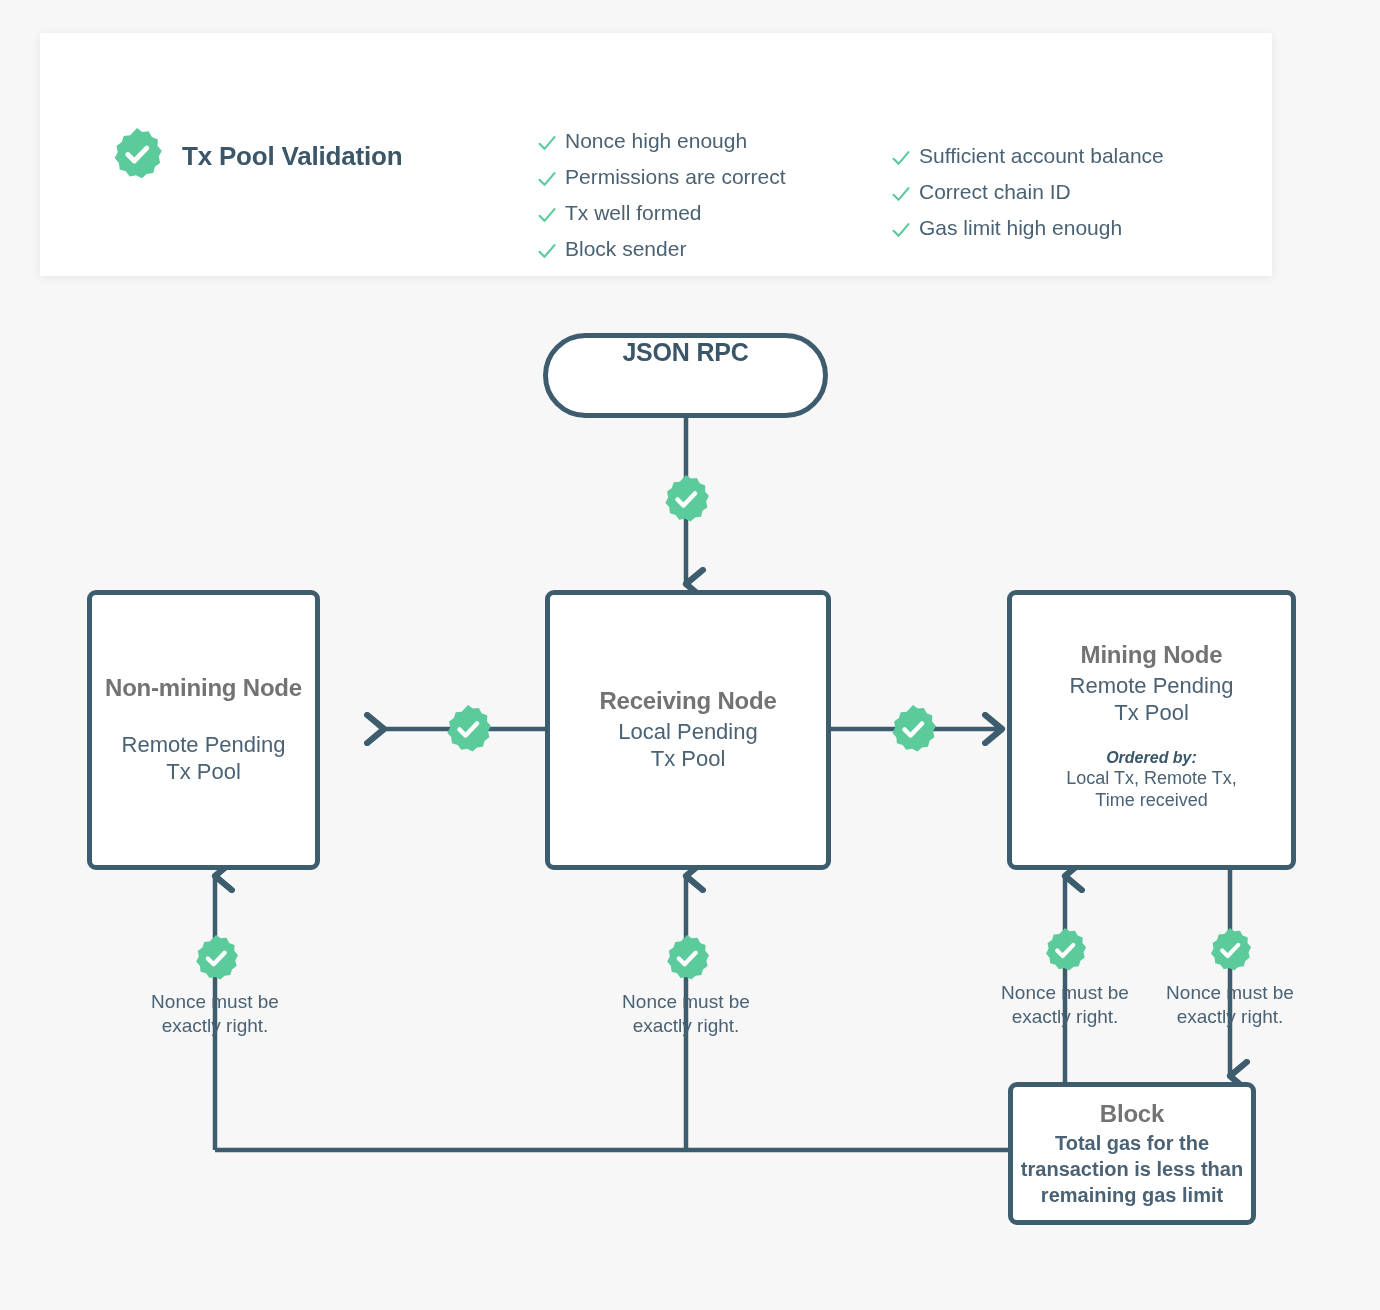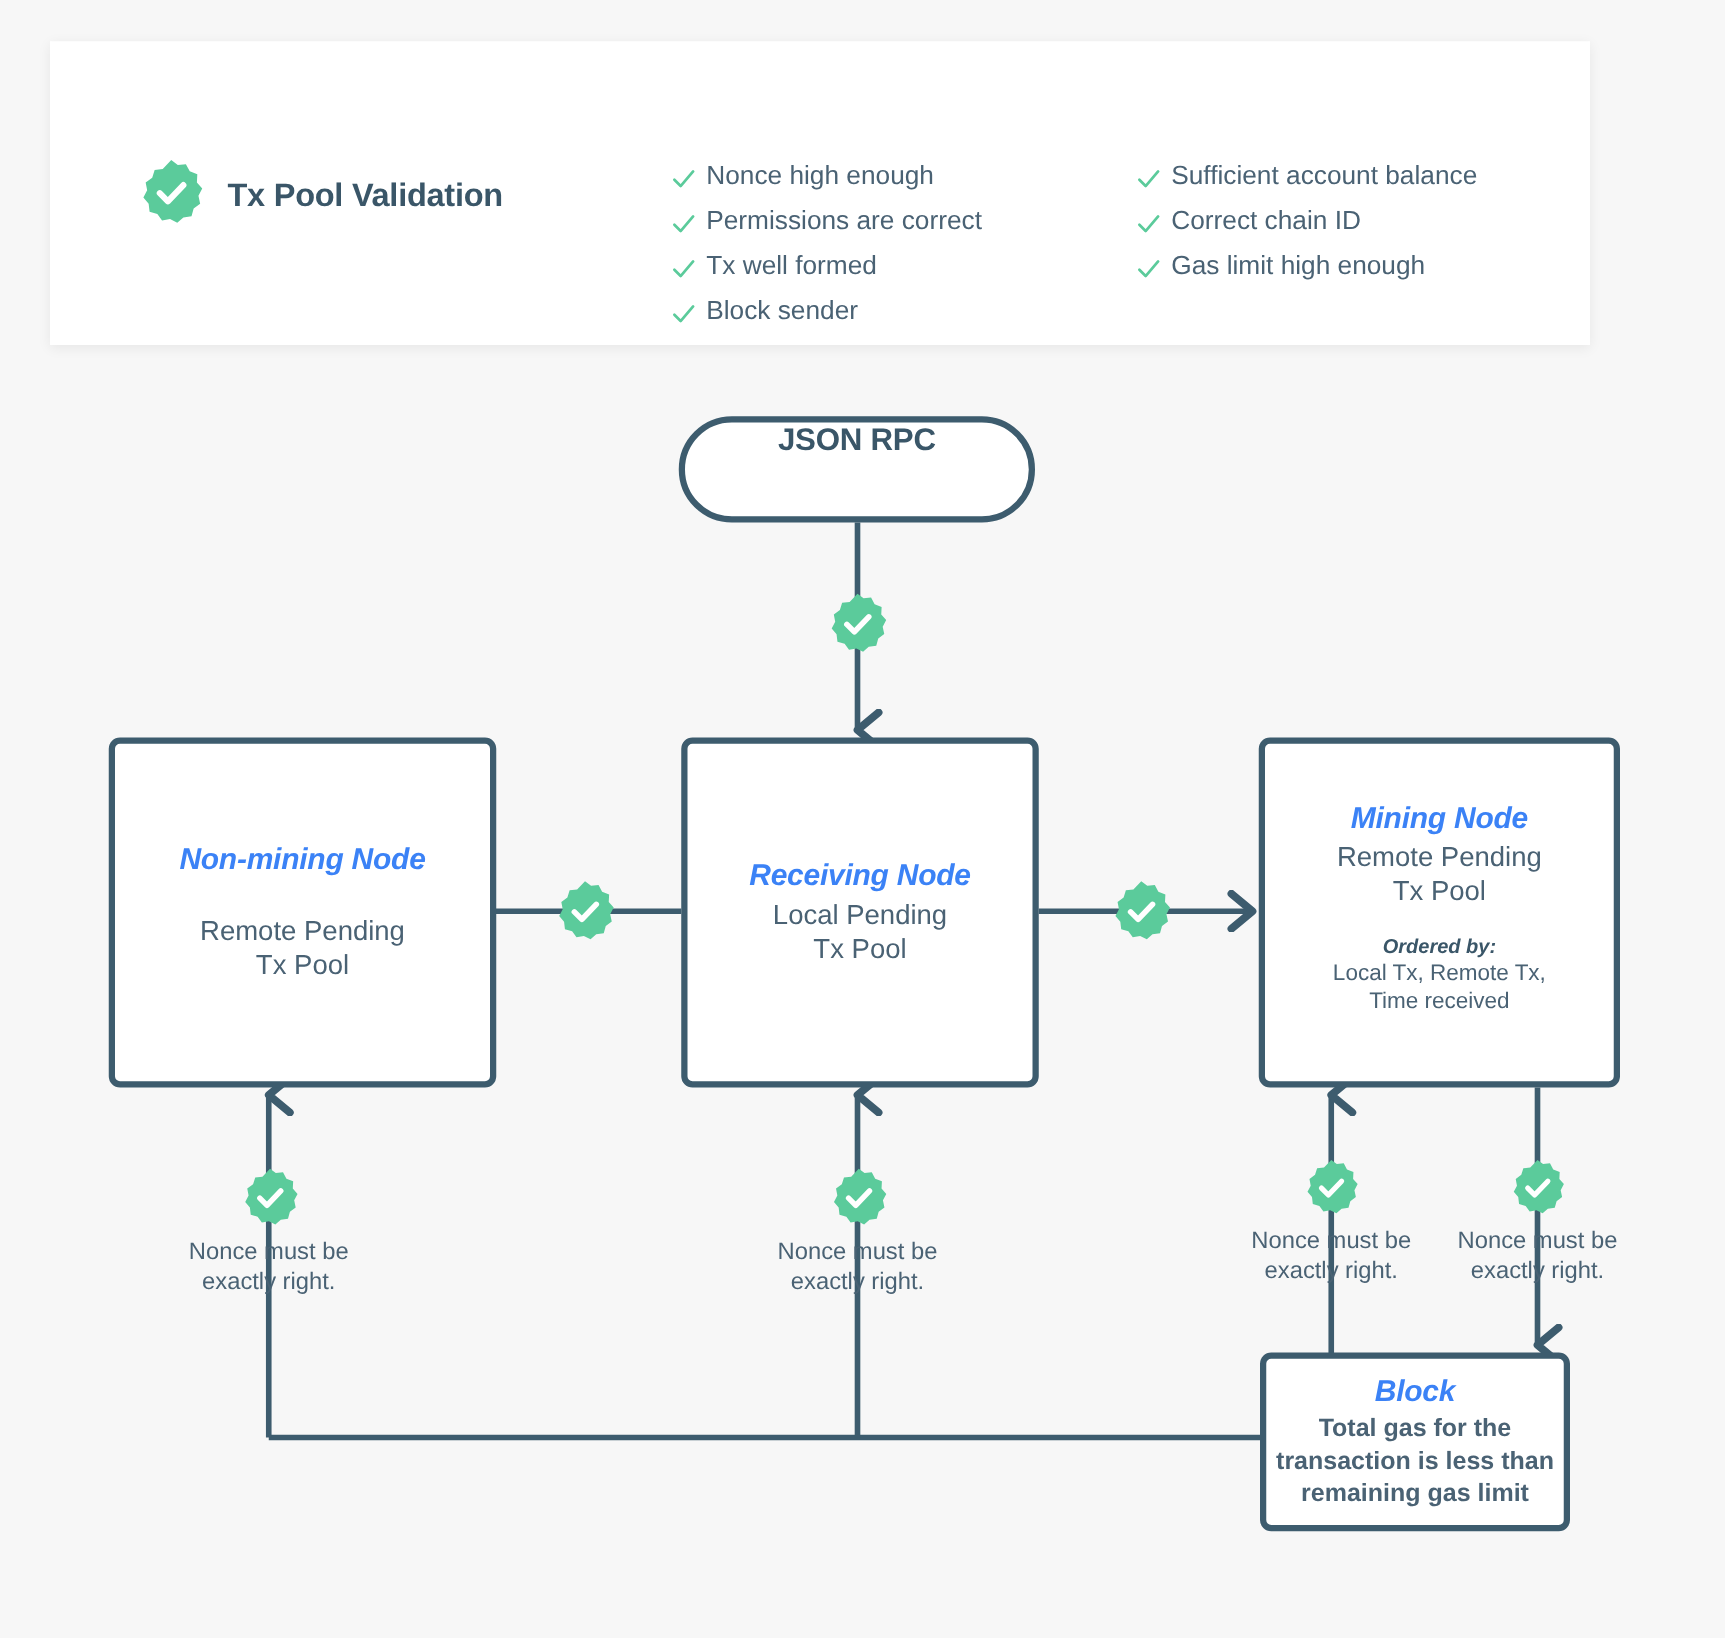--- a/index.html
+++ b/index.html
@@ -21,21 +21,21 @@
   .header-badge-row {
     position: absolute; left: 70px; top: 94px;
     display: flex; align-items: center; gap: 18px;
   }
   .header-title {
     font-size: 26px; font-weight: bold; color: #3a5668;
     letter-spacing: -0.2px; white-space: nowrap;
   }
   .check-col { position: absolute; top: 84px; }
   .check-col.left  { left: 497px; }
-  .check-col.right { left: 869px; }
+  .check-col.right { left: 851px; margin-top: 15px; }
   .check-item {
     display: flex; align-items: flex-end; gap: 8px;
     height: 36px;
   }
   .check-item .label {
     font-size: 21px; color: #4a6274; white-space: nowrap;
   }
   .tick { width: 20px; height: 20px; flex: 0 0 20px; display:block; }
 
   
@@ -54,22 +54,22 @@
   .box {
     position: absolute;
     background: #ffffff;
     border: 5px solid #3d5c6e;
     border-radius: 9px;
     display: flex; flex-direction: column;
     align-items: center; justify-content: center;
     text-align: center;
   }
   .box .title {
-    font-size: 24px; font-weight: bold; color: #3b82f6;
-    letter-spacing: -0.2px; margin-bottom: 4px; font-style: italic;
+    font-size: 24px; font-weight: bold; color: #737373;
+    letter-spacing: -0.2px; margin-bottom: 4px;
   }
   .box .sub { font-size: 22px; color: #4a6274; line-height: 1.22; }
   .box .ord-head {
     font-size: 16px; font-weight: bold; color: #3a5668; margin-top: 22px; font-style: italic;
   }
   .box .ord-body { font-size: 18px; color: #4a6274; line-height: 1.25; }
   .box.block .title { font-size: 24px; margin-bottom: 2px; }
   .box.block .sub { font-size: 20px; line-height: 1.3; font-weight: bold; }
 
   
@@ -198,21 +198,21 @@
       <line x1="1065" y1="1150" x2="1065" y2="876" marker-end="url(#ah-up)"></line>
 
       <line x1="1230" y1="870" x2="1230" y2="1076" marker-end="url(#ah-down)"></line>
     </g>
   </svg>
 
   <div class="pill" style="left:543px; top:333px; width:285px; height:85px;">
     <span class="t">JSON RPC</span>
   </div>
 
-  <div class="box" style="left:87px; top:590px; width:310px; height:280px;gap:26px;">
+  <div class="box" style="left:87px; top:590px; width:233px; height:280px;gap:26px;">
     <div class="title">Non-mining Node</div>
     <div class="sub">Remote Pending<br>Tx Pool</div>
   </div>
 
   <div class="box" style="left:545px; top:590px; width:286px; height:280px;">
     <div class="title">Receiving Node</div>
     <div class="sub">Local Pending<br>Tx Pool</div>
   </div>
 
   <div class="box" style="left:1007px; top:590px; width:289px; height:280px; justify-content:flex-start; padding-top:46px;">

